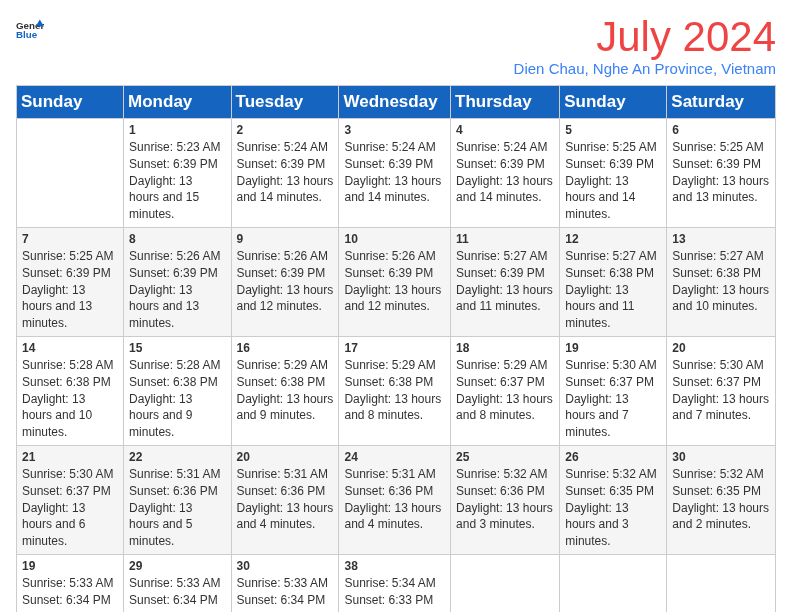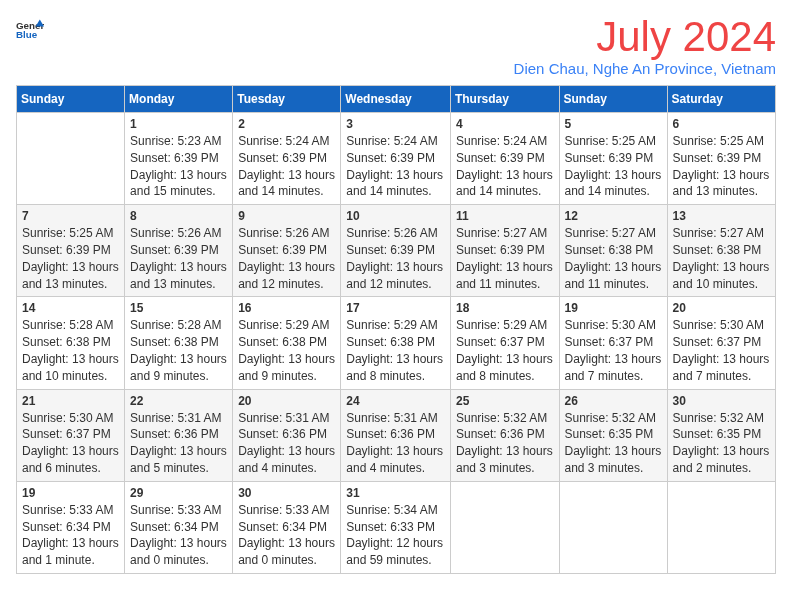--- a/index.html
+++ b/index.html
@@ -42,21 +42,21 @@
     .calendar-table {
       width: 100%;
       border-collapse: collapse;
       font-size: 11px;
     }
     .calendar-table th {
       background-color: #1565c0;
       color: white;
       padding: 6px 4px;
       text-align: left;
-      font-size: 12px;
+      font-size: 17px;
       border: 1px solid #ccc;
       margin-left: 9px;
     }
     .calendar-table td {
       border: 1px solid #ccc;
       vertical-align: top;
       padding: 4px 5px;
       height: 90px;
       width: 113px;
     }
@@ -239,21 +239,21 @@
         </td>
         <td>
           <span class="cell-day">29</span>
           <div class="cell-info">Sunrise: 5:33 AM<br>Sunset: 6:34 PM<br>Daylight: 13 hours and 0 minutes.</div>
         </td>
         <td>
           <span class="cell-day">30</span>
           <div class="cell-info">Sunrise: 5:33 AM<br>Sunset: 6:34 PM<br>Daylight: 13 hours and 0 minutes.</div>
         </td>
         <td>
-          <span class="cell-day">31</span>
+          <span class="cell-day">38</span>
           <div class="cell-info">Sunrise: 5:34 AM<br>Sunset: 6:33 PM<br>Daylight: 12 hours and 59 minutes.</div>
         </td>
         <td class="empty-cell"></td>
         <td class="empty-cell"></td>
         <td class="empty-cell"></td>
       </tr>
     </tbody>
 </table>
 
 </body></html>

